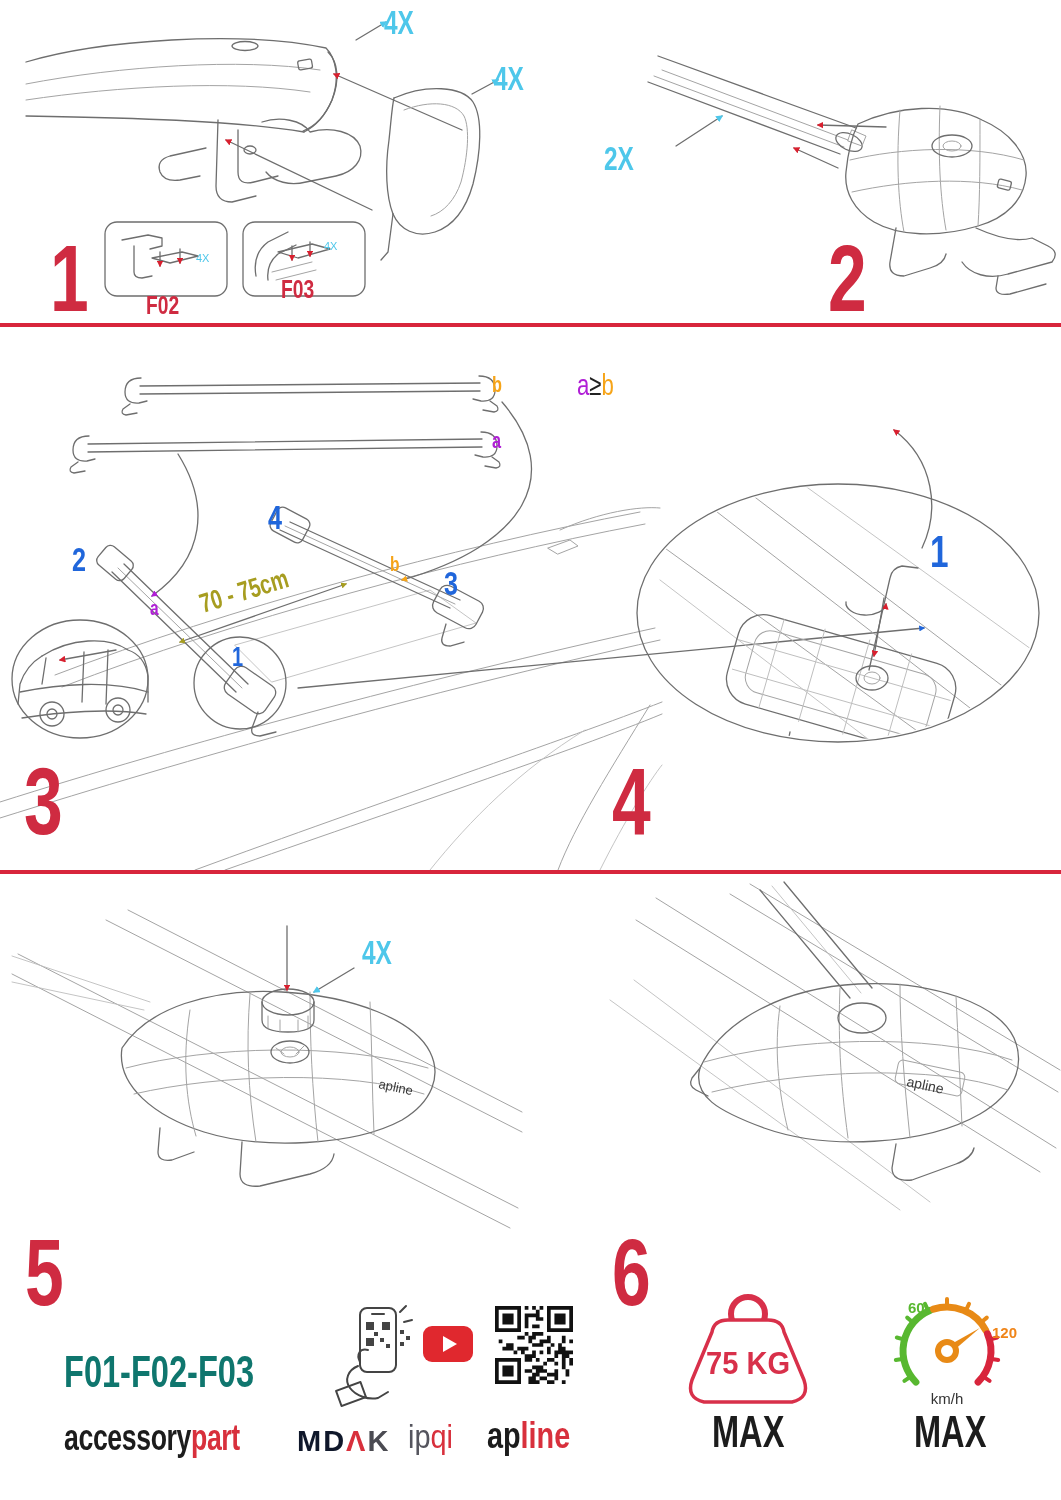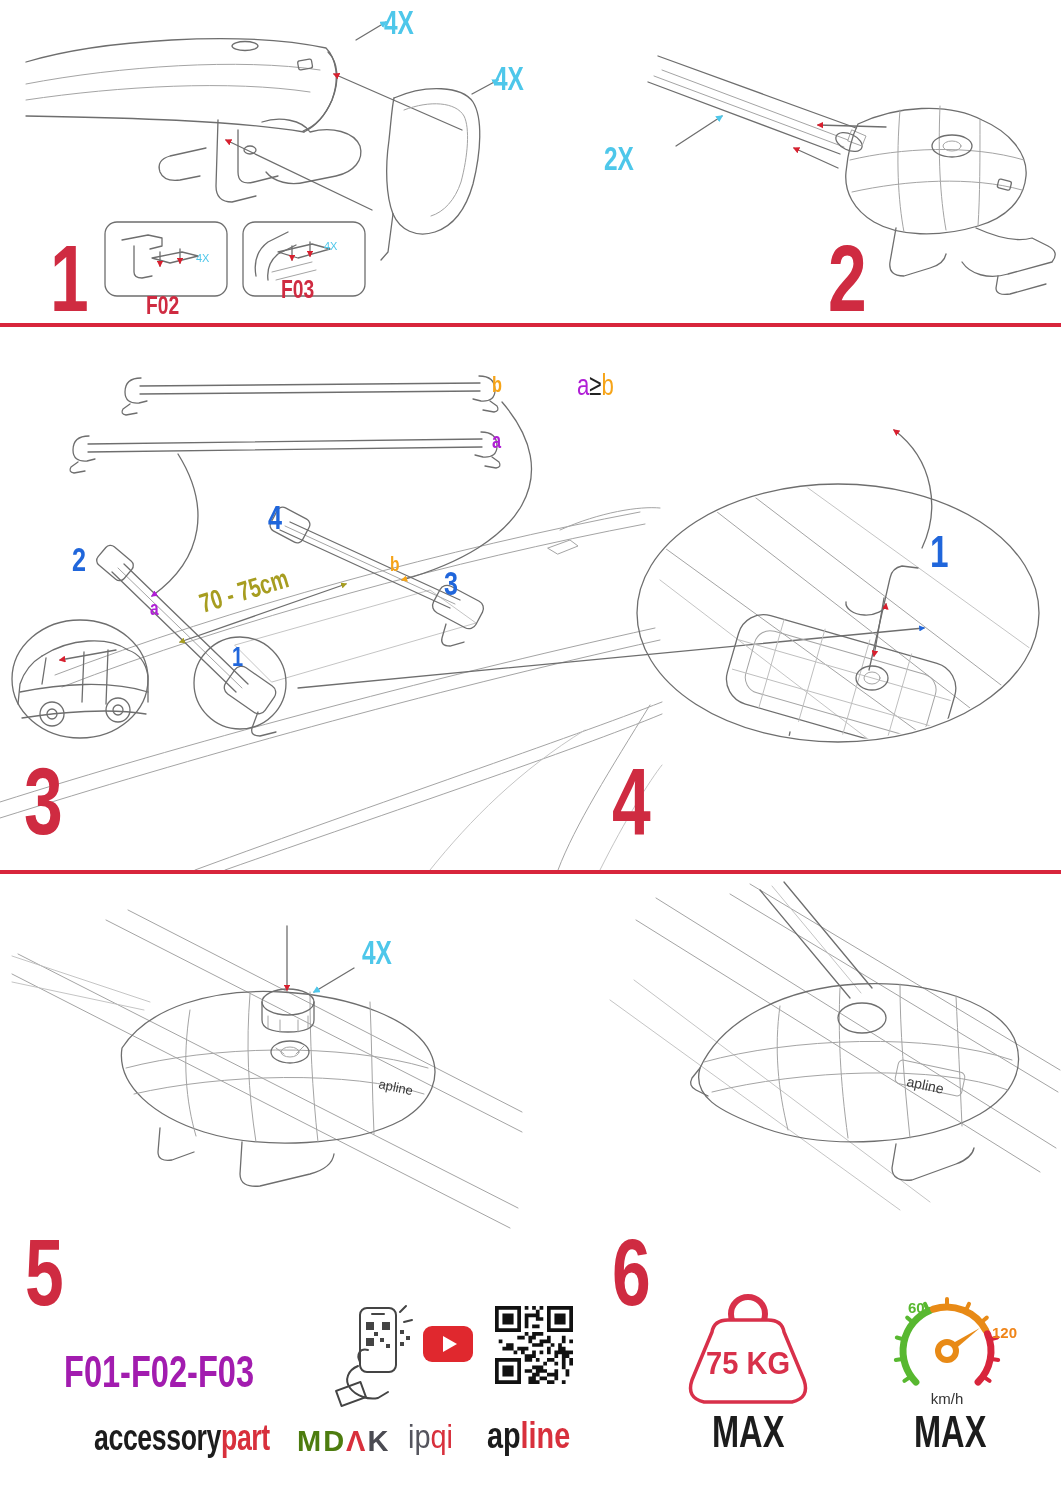--- a/index.html
+++ b/index.html
@@ -9,21 +9,21 @@
   svg{display:block;overflow:visible;}
   .lineart path,.lineart rect,.lineart ellipse,.lineart circle,.lineart line{fill:none;stroke:#6e6e6e;stroke-width:1.3;stroke-linecap:round;stroke-linejoin:round;}
   .lineart .lt{stroke:#a4a4a4;stroke-width:1;}
   .lineart .xlt{stroke:#bdbdbd;stroke-width:.9;}
   .cond{display:inline-block;transform:scaleX(.74);transform-origin:0 50%;white-space:nowrap;}
   .num{color:#cf2b41;font-size:94px;font-weight:700;line-height:.78;}
   .cyan{color:#4ec7ea;font-size:33px;font-weight:700;line-height:1;}
   .bluepos{color:#2066db;font-size:34px;font-weight:700;line-height:1;}
   .insetlab{color:#cf2b41;font-size:26px;font-weight:700;line-height:1;}
   .divider{position:absolute;left:0;width:1061px;height:4px;background:#d8253c;}
-  .brandrow{font-size:36px;line-height:1;font-weight:700;letter-spacing:-.5px;margin-left:30px;}
+  .brandrow{font-size:36px;line-height:1;font-weight:700;letter-spacing:-.5px;}
 </style>
 </head>
 <body>
 
 <div id="page">
 
   <svg class="abs" style="width:0;height:0">
     <defs>
       <marker id="mRed" viewBox="0 0 10 10" refX="8" refY="5" markerWidth="5.2" markerHeight="5.2" orient="auto-start-reverse">
           <path d="M0,0L10,5L0,10z" fill="#d8202f"></path>
@@ -292,25 +292,25 @@
     <path class="lt" d="M104,182 C190,158 330,152 412,180"></path>
     <path class="lt" d="M112,212 C200,190 336,184 408,210"></path>
     <ellipse cx="262" cy="138" rx="24" ry="15"></ellipse>
     <rect class="lt" x="296" y="186" width="68" height="24" rx="5" transform="rotate(12 330 198)"></rect>
     <text x="306" y="206" font-size="14" fill="#3a3a3a" stroke="none" transform="rotate(12 306 206)">apline</text>
     <path d="M296,264 l-4,24 q0,14 20,12 l44,-16 q16,-6 18,-16"></path>
     <path d="M100,188 l-8,10 q-4,8 4,12 l12,6"></path>
   </svg>
   <div class="abs num" style="left:612px;top:1236px"><span class="cond">6</span></div>
 
-  <div class="abs" style="left:64px;top:1350px;color:#a21caf;font-size:44px;font-weight:700;line-height:1"><span class="cond">F01-F02-F03</span></div>
+  <div class="abs" style="left:64px;top:1350px;color:#0f766e;font-size:44px;font-weight:700;line-height:1"><span class="cond">F01-F02-F03</span></div>
 
   <div class="abs brandrow" style="left:64px;top:1420px"><span class="cond"><span style="color:#1c1c1c">accessory</span><span style="color:#d8303c">part</span></span></div>
 
-  <div class="abs" style="left:297px;top:1427px;font-size:29px;font-weight:700;letter-spacing:2px;line-height:1"><span style="color:#4d7c0f">MD</span><span style="color:#d8303c">Λ</span><span style="color:#4b4b52">K</span></div>
+  <div class="abs" style="left:297px;top:1427px;font-size:29px;font-weight:700;letter-spacing:2px;line-height:1"><span style="color:#0f172a">MD</span><span style="color:#d8303c">Λ</span><span style="color:#4b4b52">K</span></div>
 
   <div class="abs" style="left:408px;top:1419px;font-size:34px;line-height:1"><span class="cond" style="transform:scaleX(.85)"><span style="color:#55555e">ip</span><span style="color:#d8303c">qi</span></span></div>
 
   <div class="abs" style="left:487px;top:1418px;font-size:36px;font-weight:700;line-height:1"><span class="cond" style="transform:scaleX(.8)"><span style="color:#1c1c1c">ap</span><span style="color:#d8303c">line</span></span></div>
 
   <svg class="abs" style="left:330px;top:1304px" width="80" height="100" viewBox="0 0 80 100">
     <g fill="none" stroke="#444" stroke-width="2" stroke-linecap="round" stroke-linejoin="round">
       <rect x="30" y="4" width="36" height="64" rx="7"></rect>
       <path d="M42,10 h12"></path>
       <path d="M28,62 C18,66 14,76 20,84 C26,92 38,96 48,94 L58,88"></path>

